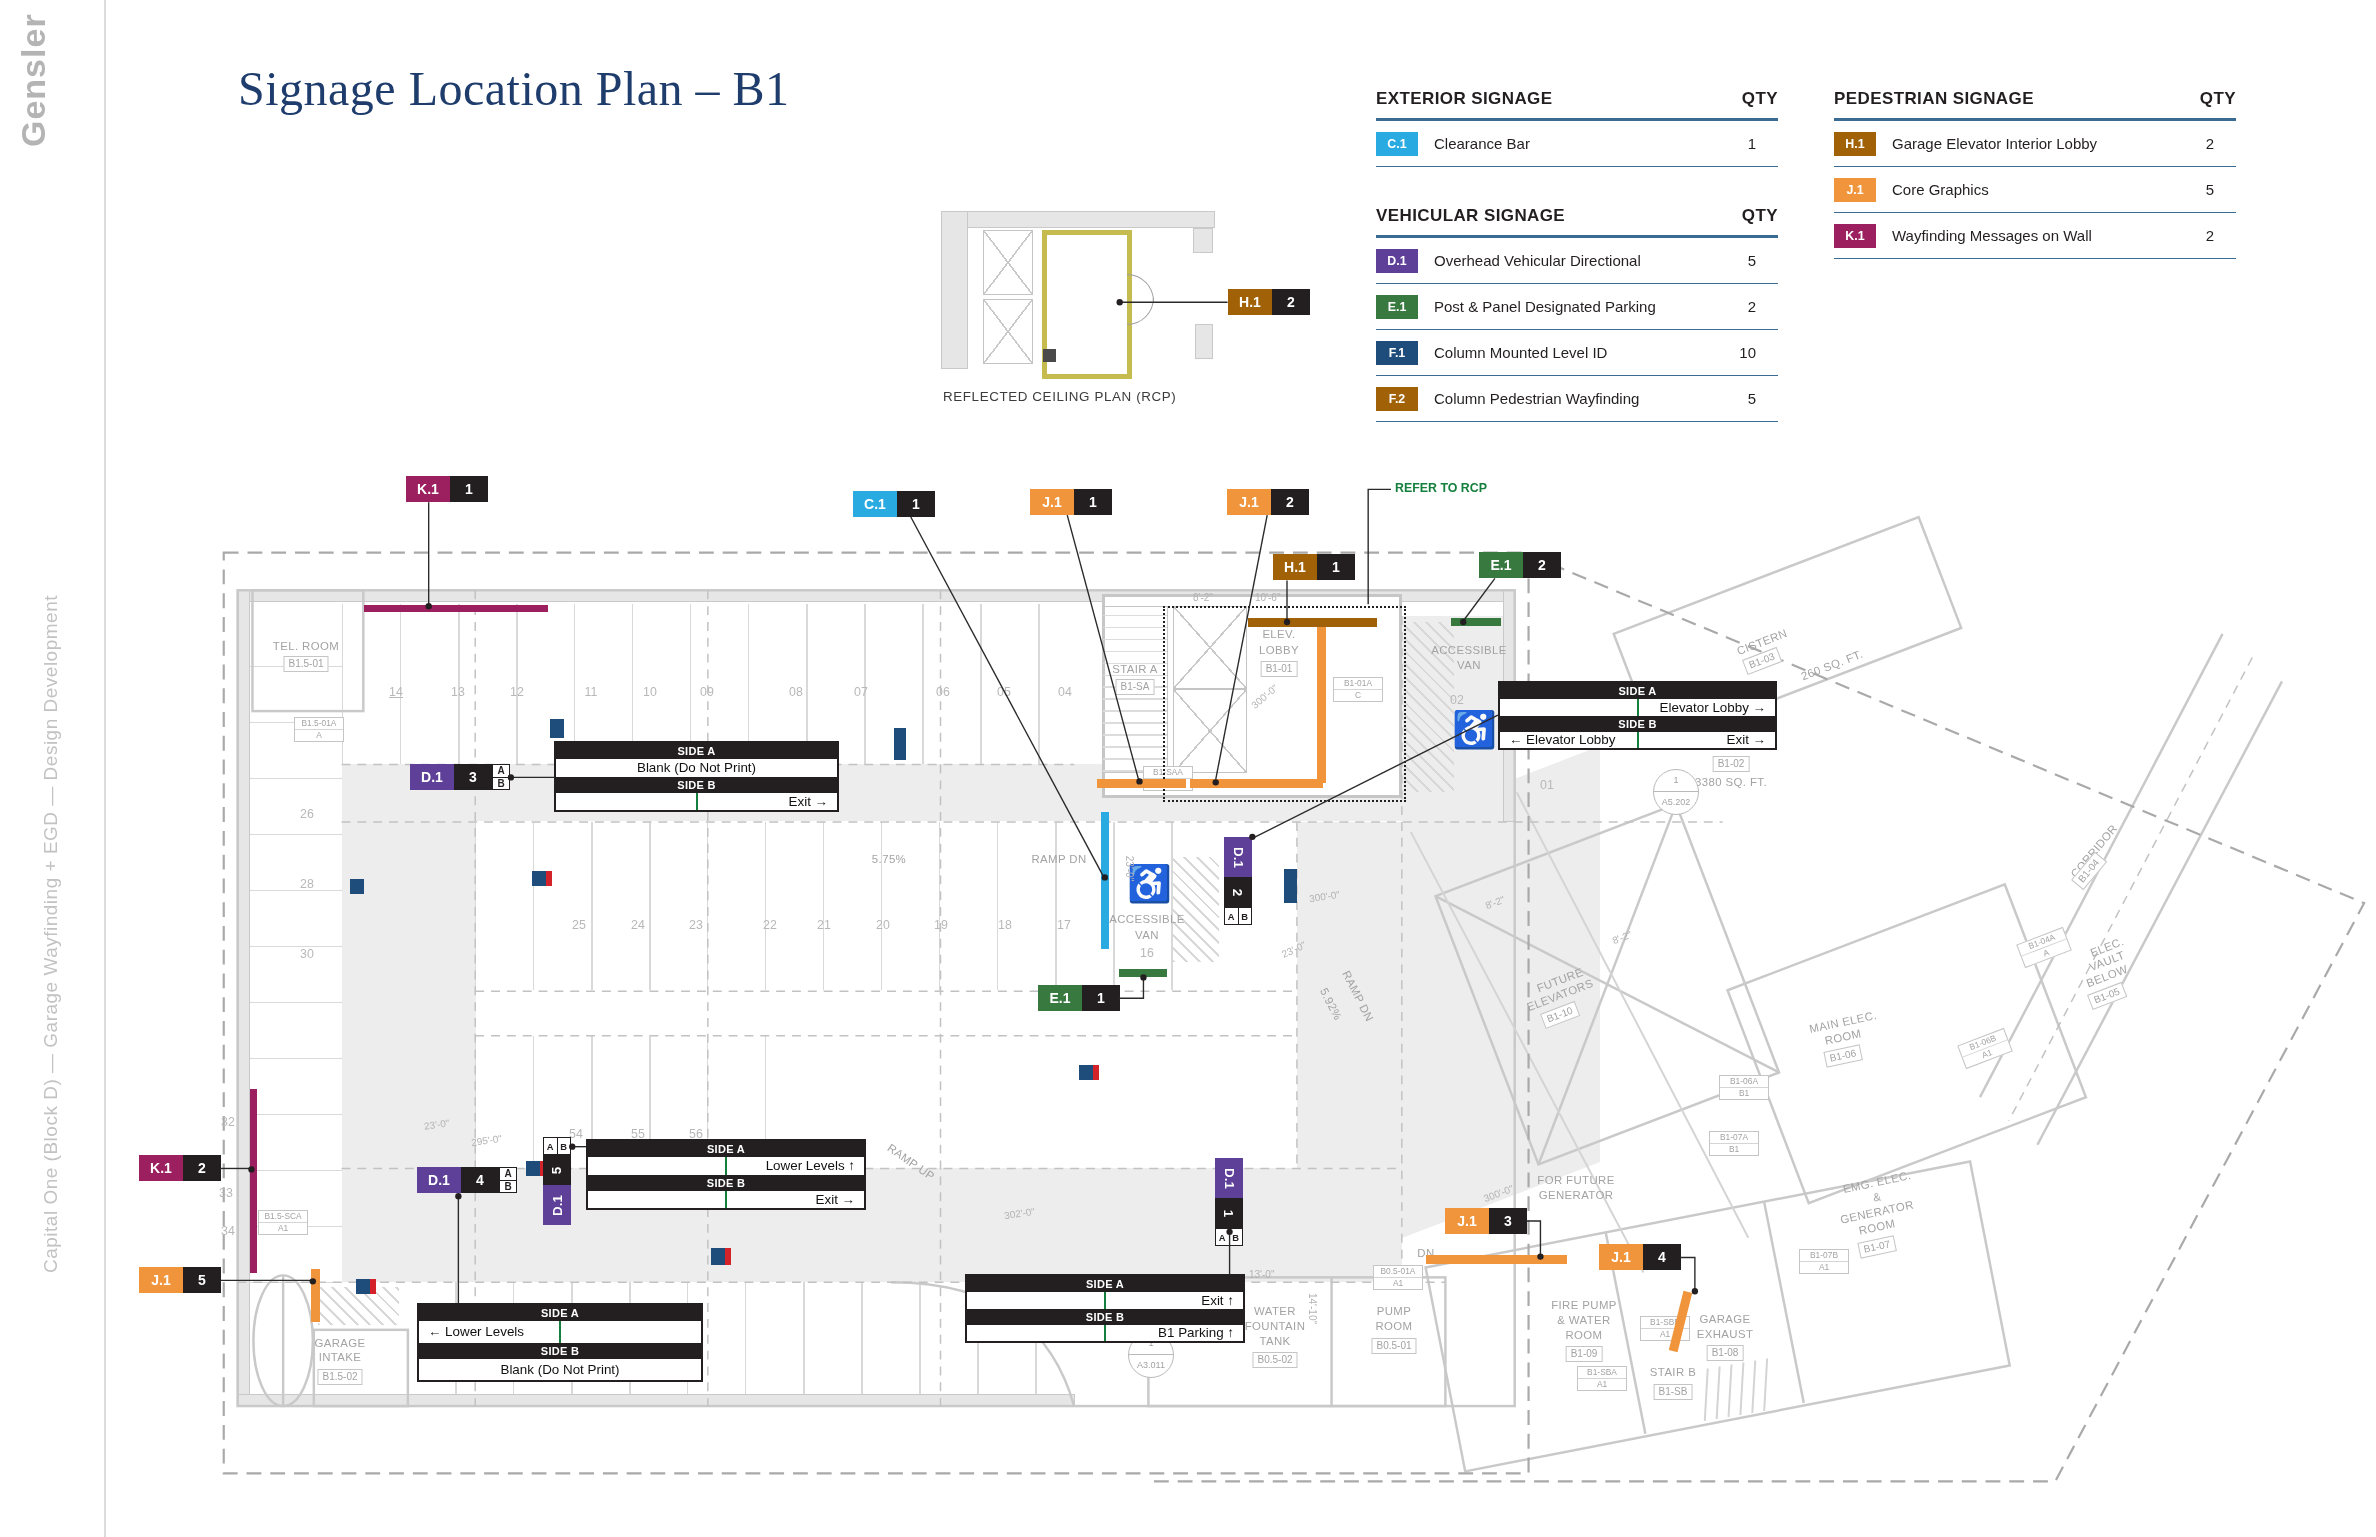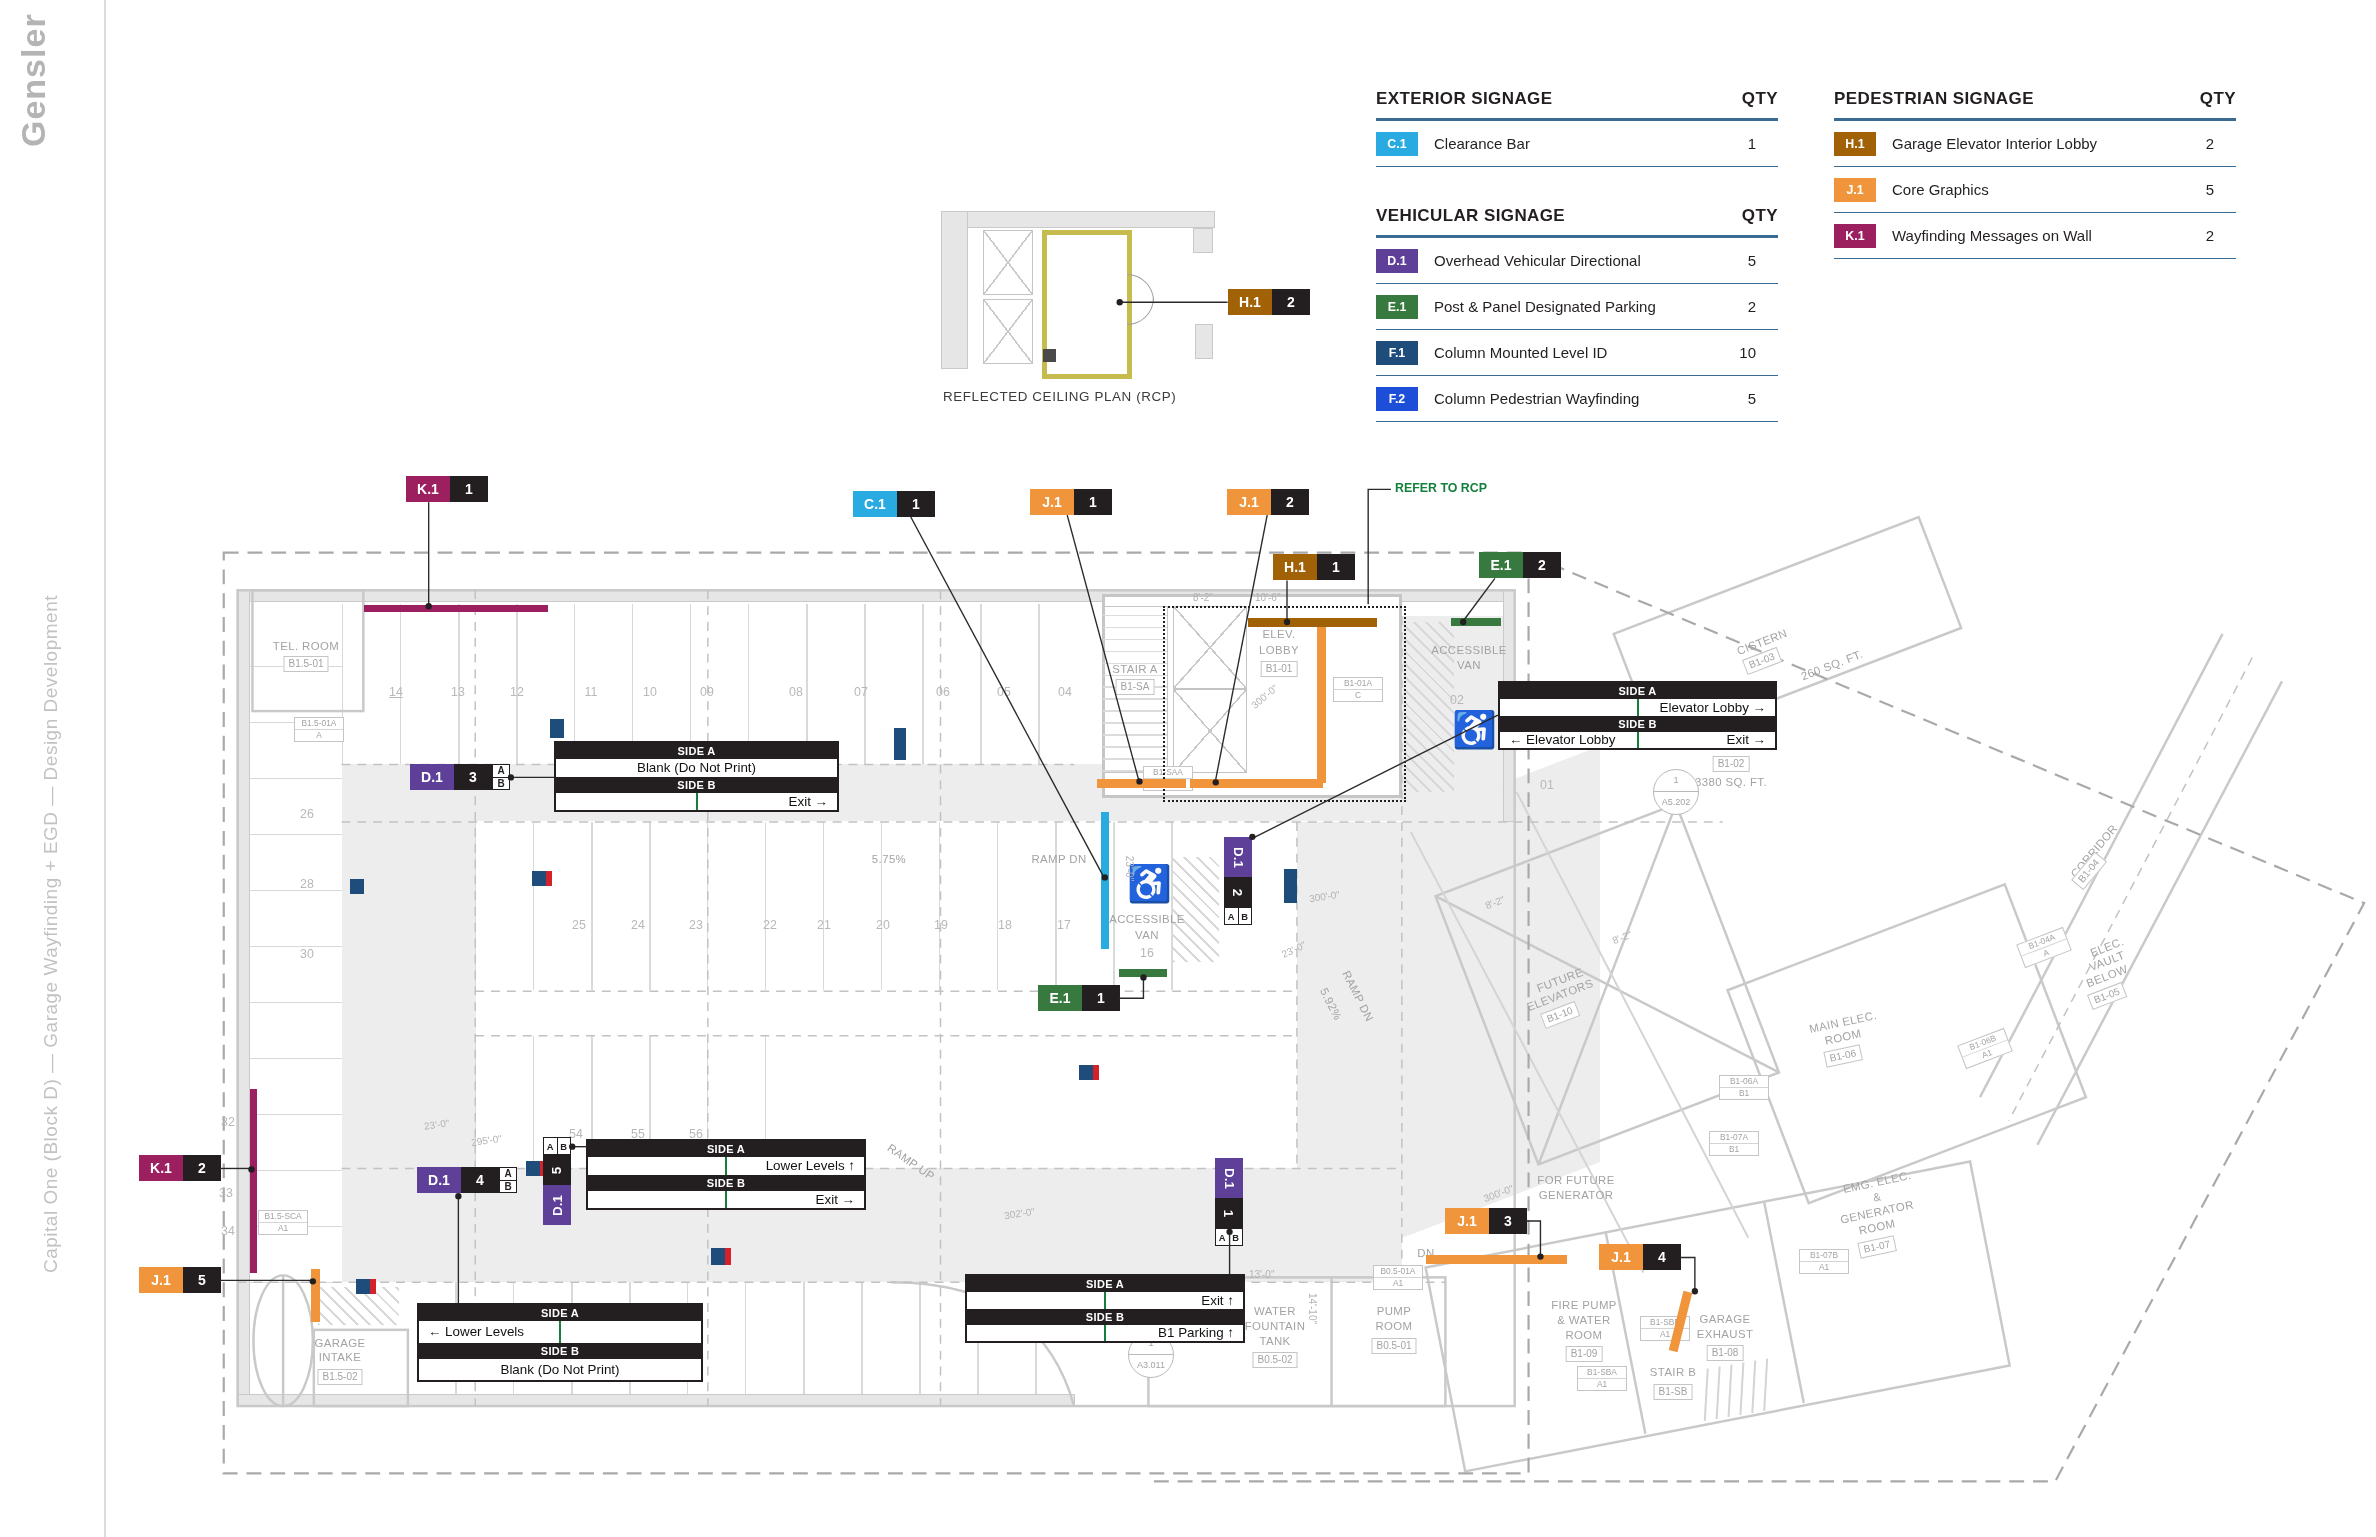--- a/index.html
+++ b/index.html
@@ -19,21 +19,21 @@
   .leg .lhead{display:flex;justify-content:space-between;align-items:flex-end;
     font:800 17px "Liberation Sans",sans-serif;color:#231f20;letter-spacing:0.4px;padding-bottom:9px;
     border-bottom:3px solid #3a6b93;}
   .leg .lrow{display:flex;align-items:center;height:45px;border-bottom:1.6px solid #3a6b93;}
   .chip{width:42px;height:24px;display:flex;align-items:center;justify-content:center;
     font:bold 12.4px "Liberation Sans",sans-serif;color:#fff;flex:0 0 42px;}
   .lrow .ltxt{font:15px "Liberation Sans",sans-serif;color:#231f20;margin-left:16px;flex:1;}
   .lrow .lqty{font:15px "Liberation Sans",sans-serif;color:#231f20;width:40px;text-align:right;margin-right:22px;}
   
   .cC1{background:#29abe2}.cD1{background:#5e4099}.cE1{background:#37793f}
-  .cF1{background:#1f4d7b}.cF2{background:#1d4ed8}.cH1{background:#a16207}
+  .cF1{background:#1f4d7b}.cF2{background:#a16207}.cH1{background:#a16207}
   .cJ1{background:#f0953c}.cK1{background:#9c1f60}
   
   .tag{position:absolute;display:flex;height:26px;z-index:30;}
   .tag .code{width:44px;display:flex;align-items:center;justify-content:center;
     font:bold 14px "Liberation Sans",sans-serif;color:#fff;}
   .tag .num{width:38px;background:#231f20;display:flex;align-items:center;justify-content:center;
     font:bold 14px "Liberation Sans",sans-serif;color:#fff;}
   .tag .ab{display:flex;flex-direction:column;width:18px;background:#fff;border:1.6px solid #231f20;box-sizing:border-box;}
   .tag .ab i{flex:1;display:flex;align-items:center;justify-content:center;
     font:bold 10px "Liberation Sans",sans-serif;color:#231f20;font-style:normal;}
@@ -93,20 +93,21 @@
   #leaders{z-index:33;}
 </style>
 </head>
 <body>
 
 <div id="stage">
 
   <div id="gensler">Gensler</div>
   <div id="proj">Capital One (Block D) — Garage Wayfinding + EGD — Design Development</div>
   <div id="vline"></div>
+  <div id="title">Signage Location Plan – B1</div>
 
   <div class="leg" style="left:1376px;top:89px;">
     <div class="lhead">
         <span>EXTERIOR SIGNAGE</span>
         <span>QTY</span>
       </div>
     <div class="lrow">
       <span class="chip cC1">C.1</span>
       <span class="ltxt">Clearance Bar</span>
       <span class="lqty">1</span>

